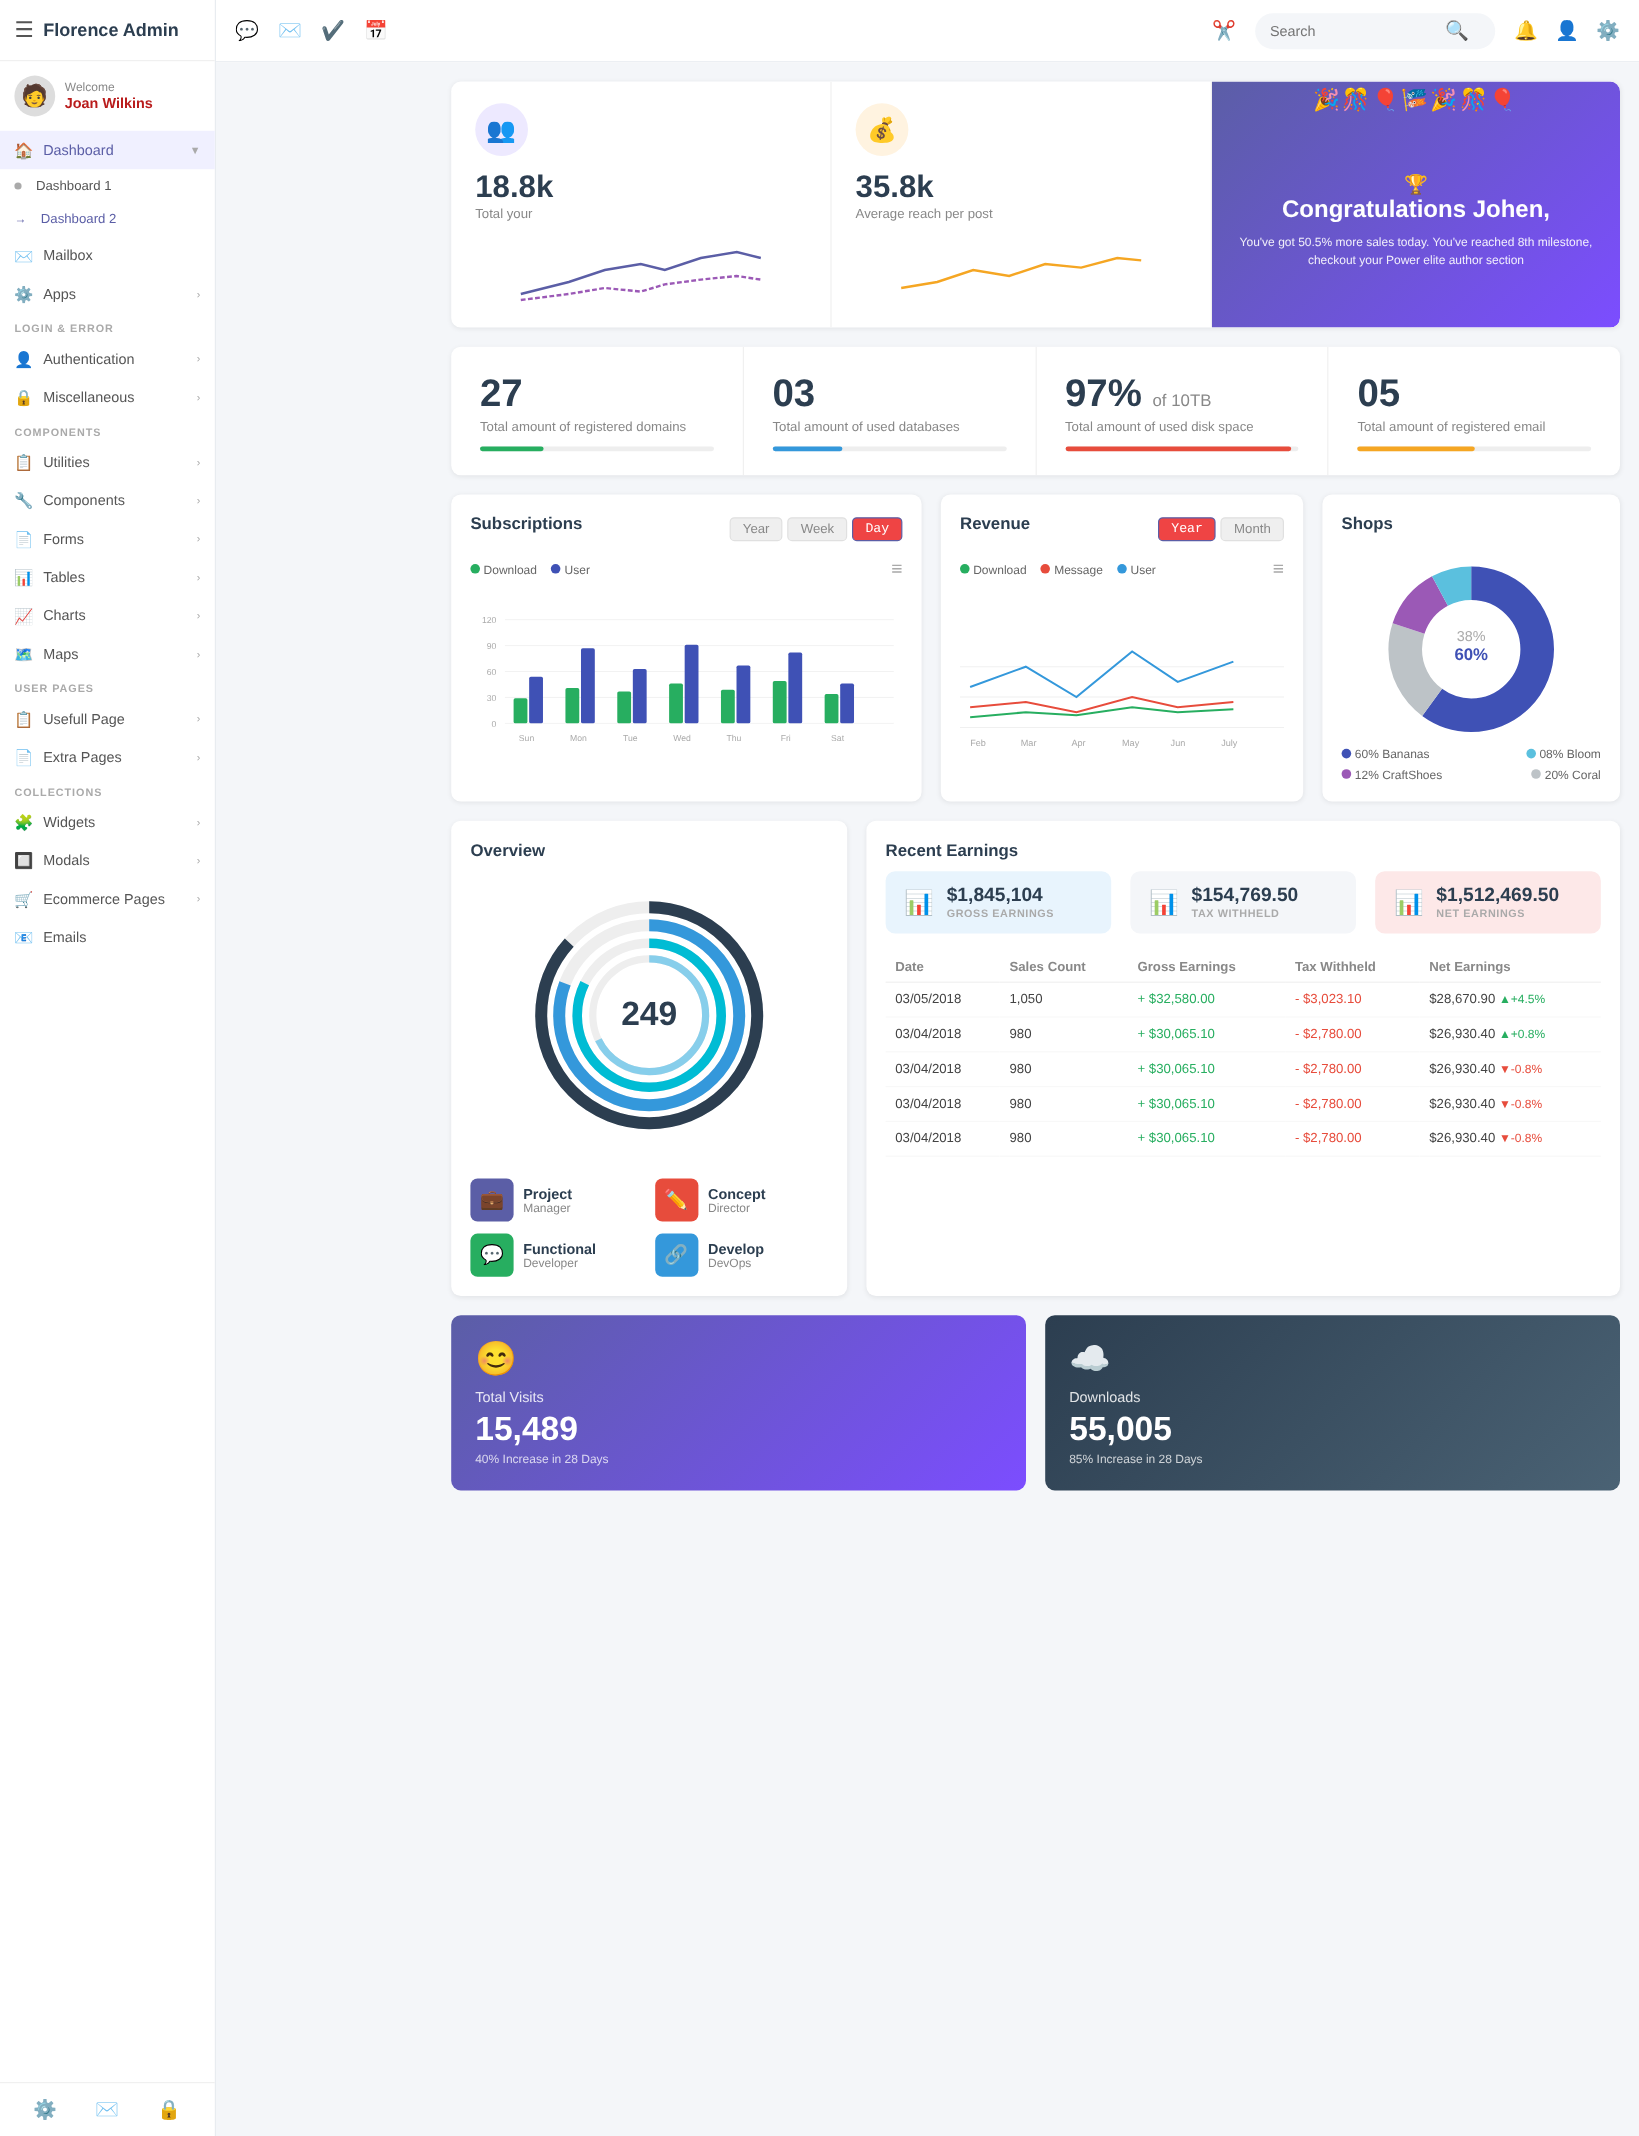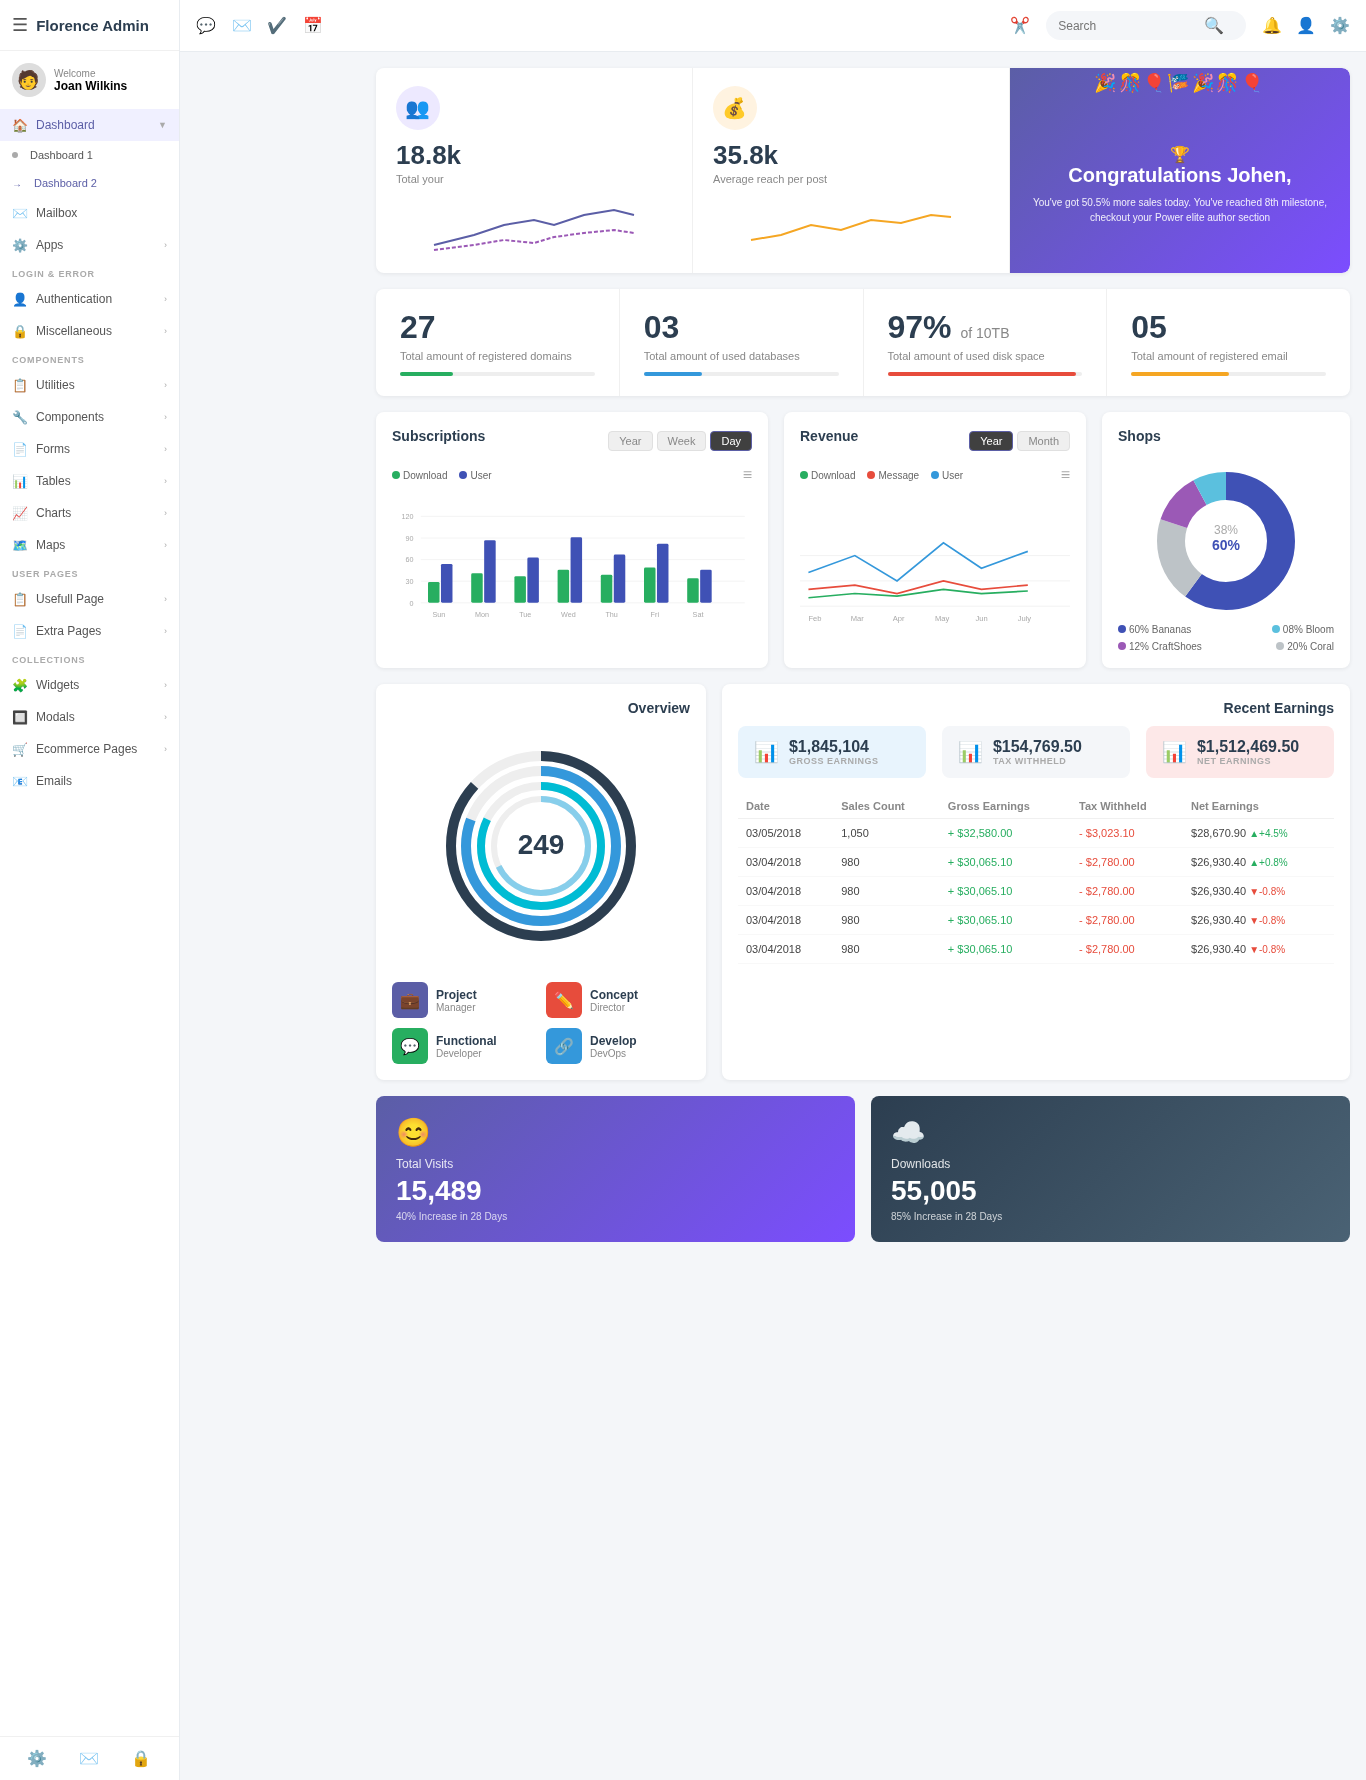--- a/index.html
+++ b/index.html
@@ -34,21 +34,21 @@
     .avatar {
       width: 34px; height: 34px;
       border-radius: 50%;
       background: #ddd;
       overflow: hidden;
       display: flex; align-items: center; justify-content: center;
       font-size: 18px;
     }
     .user-text { display: flex; flex-direction: column; }
     .welcome-text { font-size: 10px; color: #888; }
-    .user-name { font-size: 12px; font-weight: 600; color: #000000; }
+    .user-name { font-size: 12px; font-weight: 600; color: #b91c1c; }
 
     .nav-section-label {
       font-size: 9px;
       font-weight: 700;
       color: #aaa;
       letter-spacing: 0.8px;
       padding: 8px 12px 4px;
       text-transform: uppercase;
     }
 
@@ -193,31 +193,31 @@
     }
     .chart-card {
       background: #fff;
       border-radius: 8px;
       box-shadow: 0 1px 4px rgba(0,0,0,0.07);
       padding: 16px;
     }
     .chart-card.subscriptions { flex: 2; }
     .chart-card.revenue { flex: 1.5; }
     .chart-card.shops { flex: 1.2; }
-    .chart-title { font-size: 14px; font-weight: 600; color: #2c3e50; margin-bottom: 10px; text-align: right; }
+    .chart-title { font-size: 14px; font-weight: 600; color: #2c3e50; margin-bottom: 10px; }
     .chart-tabs { display: flex; gap: 4px; margin-left: auto; }
     .chart-tab {
       padding: 3px 10px;
       border-radius: 4px;
       font-size: 11px;
       cursor: pointer;
       border: 1px solid #e0e0e0;
       color: #888;
     }
-    .chart-tab.active { background: #404040; color: #fff; border-color: #5b5ea6; }
+    .chart-tab.active { background: #ef4444; color: #fff; border-color: #5b5ea6; font-family: Liberation Mono, monospace; }
     .chart-header { display: flex; align-items: center; margin-bottom: 12px; }
     .chart-legend { display: flex; gap: 12px; font-size: 10px; color: #666; align-items: center; }
     .legend-dot { width: 8px; height: 8px; border-radius: 50%; display: inline-block; margin-right: 3px; }
 
     
     .bar-chart-area { position: relative; height: 160px; }
 
     
     .donut-wrap { display: flex; flex-direction: column; align-items: center; }
     .donut-legend { display: flex; flex-wrap: wrap; gap: 6px 12px; font-size: 10px; color: #666; margin-top: 8px; justify-content: space-between; }

